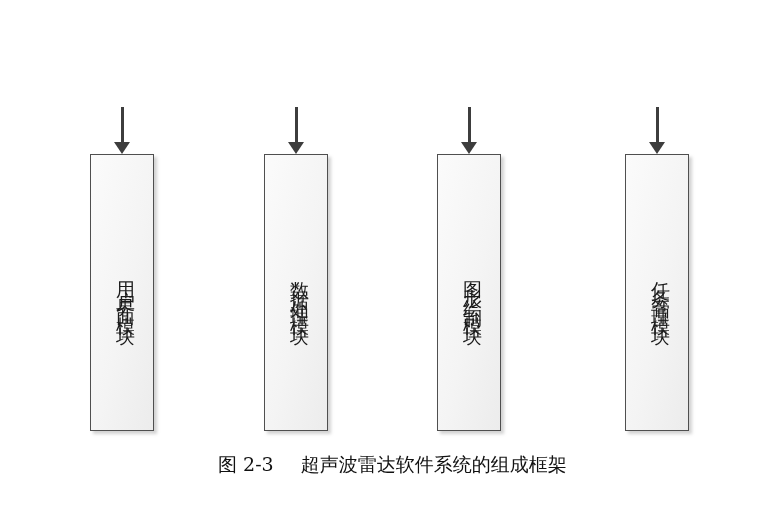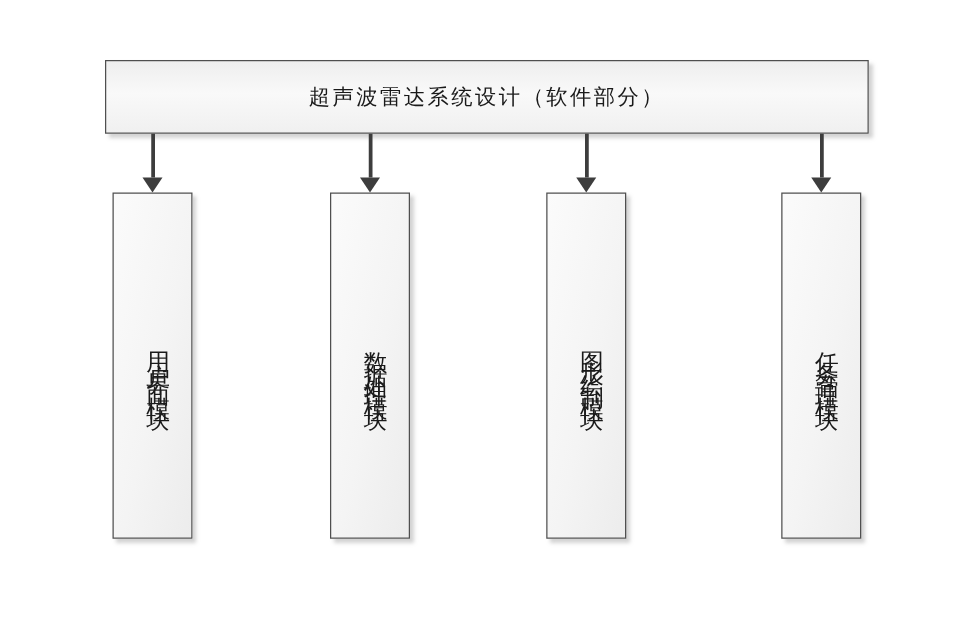--- a/index.html
+++ b/index.html
@@ -80,23 +80,20 @@
     white-space: nowrap;
     color: #111111;
   }
   .caption .cap-number { margin-right: 27px; }
 </style>
 </head>
 <body>
 
 <div id="canvas">
 
-  <div class="node title-box">
-    <span class="label">超声波雷达系统设计（软件部分）</span>
-  </div>
 
   <div class="arrow" style="left:114px;">
     <div class="stem"></div>
     <div class="head"></div>
   </div>
   <div class="arrow" style="left:288px;">
     <div class="stem"></div>
     <div class="head"></div>
   </div>
   <div class="arrow" style="left:461px;">
@@ -114,14 +111,17 @@
   <div class="node module-box" style="left:264px;">
     <span class="vlabel">数据处理模块</span>
   </div>
   <div class="node module-box" style="left:437px;">
     <span class="vlabel">图形绘制模块</span>
   </div>
   <div class="node module-box" style="left:625px;">
     <span class="vlabel">任务管理模块</span>
   </div>
 
+  <div class="caption">
+    <span class="cap-number">图 2-3</span><span>超声波雷达软件系统的组成框架</span>
+  </div>
 
 </div>
 
 </body></html>

